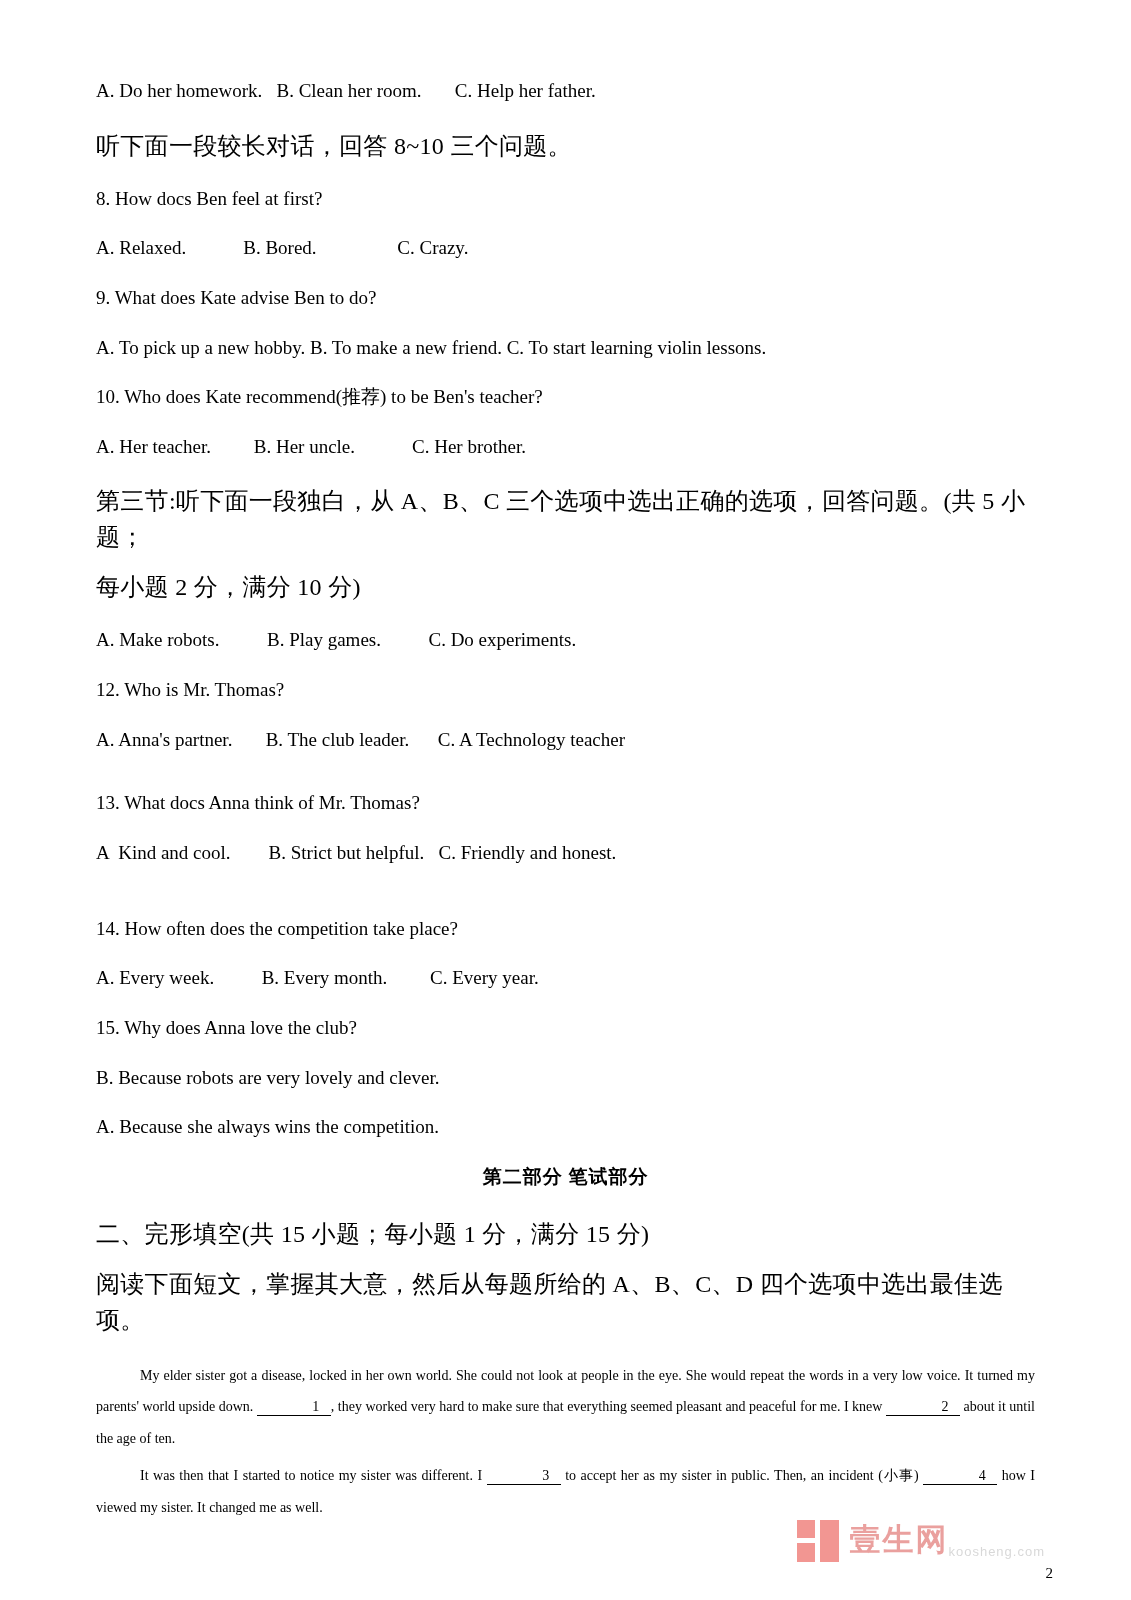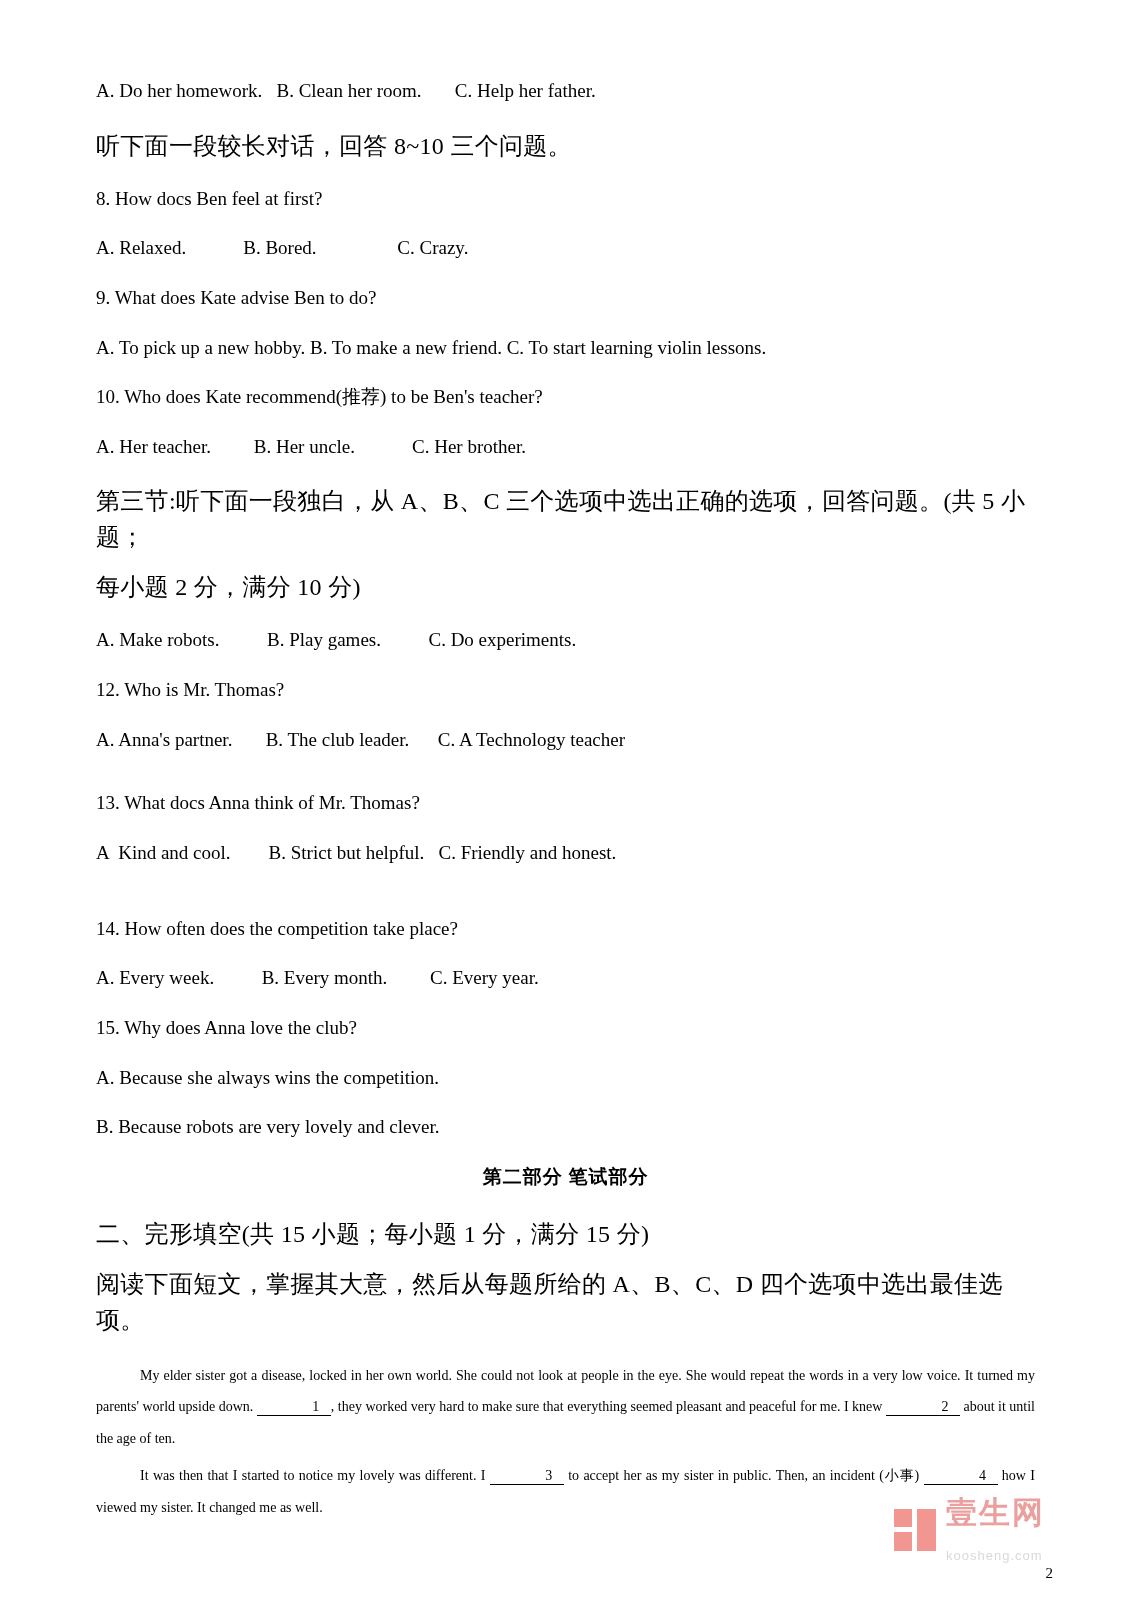--- a/index.html
+++ b/index.html
@@ -81,21 +81,21 @@
   .wm-mark i {
     position: absolute;
     background: #e8413a;
     display: block;
   }
   .wm-mark i.a { left: 0; top: 0; width: 18px; height: 18px; }
   .wm-mark i.b { left: 23px; top: 0; width: 19px; height: 42px; }
   .wm-mark i.c { left: 0; top: 23px; width: 18px; height: 19px; }
   .wm-text {
     display: flex;
-    flex-direction: column;
+    flex-direction: row;
     line-height: 1;
   }
   .wm-cn {
     font-family: "Liberation Sans", sans-serif;
     font-size: 31px;
     color: #d9534f;
     font-weight: bold;
     letter-spacing: 2px;
   }
   .wm-en {
@@ -143,31 +143,31 @@
 
   <div class="line">13. What docs Anna think of Mr. Thomas?</div>
   <div class="line">A  Kind and cool.        B. Strict but helpful.   C. Friendly and honest.</div>
 
   <div class="gap-mid"></div>
 
   <div class="line">14. How often does the competition take place?</div>
   <div class="line">A. Every week.          B. Every month.         C. Every year.</div>
 
   <div class="line">15. Why does Anna love the club?</div>
+  <div class="line">B. Because robots are very lovely and clever.</div>
   <div class="line">A. Because she always wins the competition.</div>
-  <div class="line">B. Because robots are very lovely and clever.</div>
 
   <div class="section-title">第二部分   笔试部分</div>
 
   <div class="bold-cn tight">二、完形填空(共 15 小题；每小题 1 分，满分 15 分)</div>
   <div class="bold-cn">阅读下面短文，掌握其大意，然后从每题所给的 A、B、C、D 四个选项中选出最佳选项。</div>
 
   <p class="para indent"><span>My elder sister got a disease, locked in her own world. She could not look at people in the eye. She would repeat the words in a very low voice. It turned my parents' world upside down. </span><span class="blank">1</span><span>, they worked very hard to make sure that everything seemed pleasant and peaceful for me. I knew </span><span class="blank">2</span><span> about it until the age of ten.</span></p>
 
-  <p class="para indent"><span>It was then that I started to notice my lovely was different. I </span><span class="blank">3</span><span> to accept her as my sister in public. Then, an incident (小事) </span><span class="blank">4</span><span> how I viewed my sister. It changed me as well.</span></p>
+  <p class="para indent"><span>It was then that I started to notice my sister was different. I </span><span class="blank">3</span><span> to accept her as my sister in public. Then, an incident (小事) </span><span class="blank">4</span><span> how I viewed my sister. It changed me as well.</span></p>
 
   <div class="watermark">
     <div class="wm-mark">
       <i class="a"></i>
         <i class="b"></i>
         <i class="c"></i>
     </div>
     <div class="wm-text">
       <span class="wm-cn">壹生网</span>
       <span class="wm-en">koosheng.com</span>

